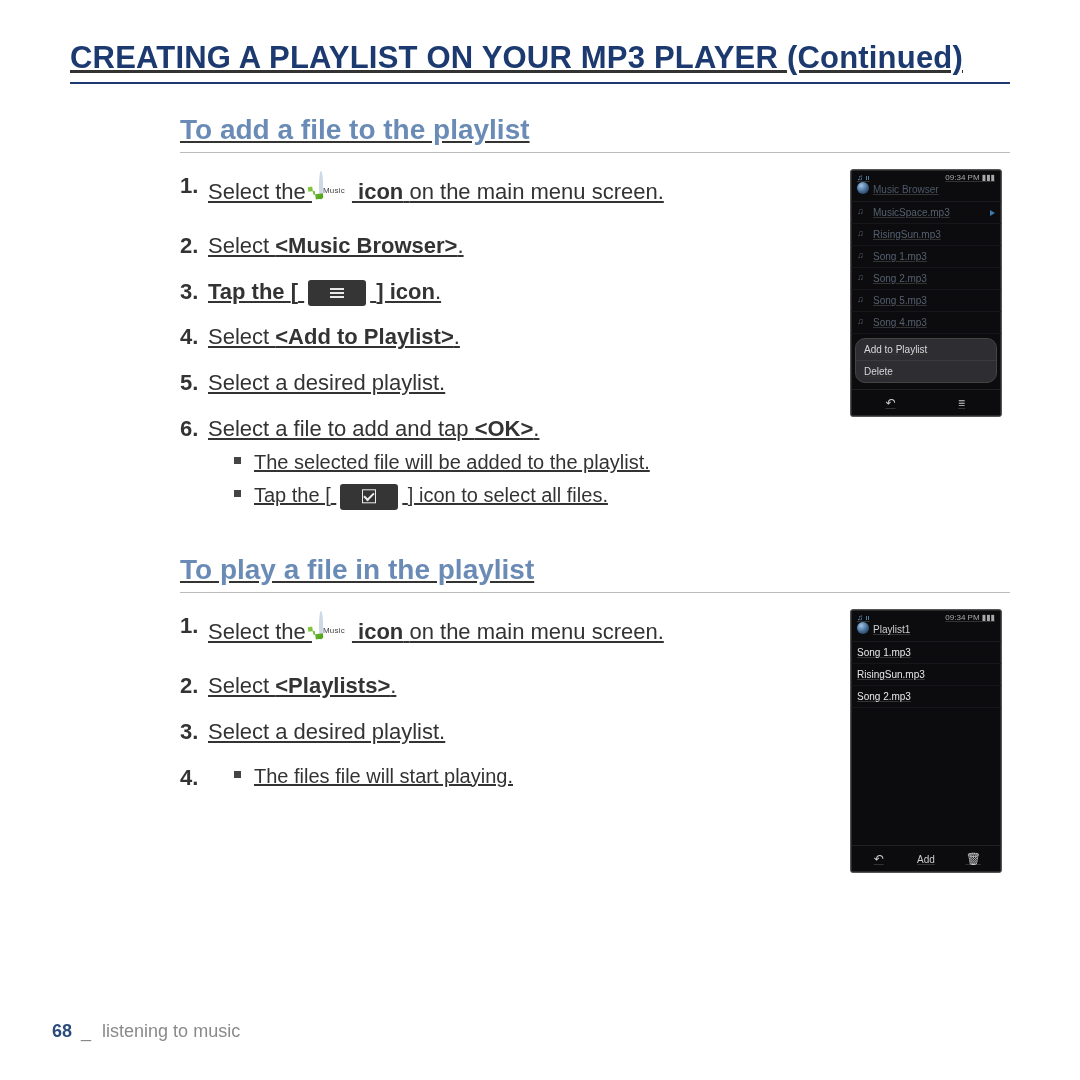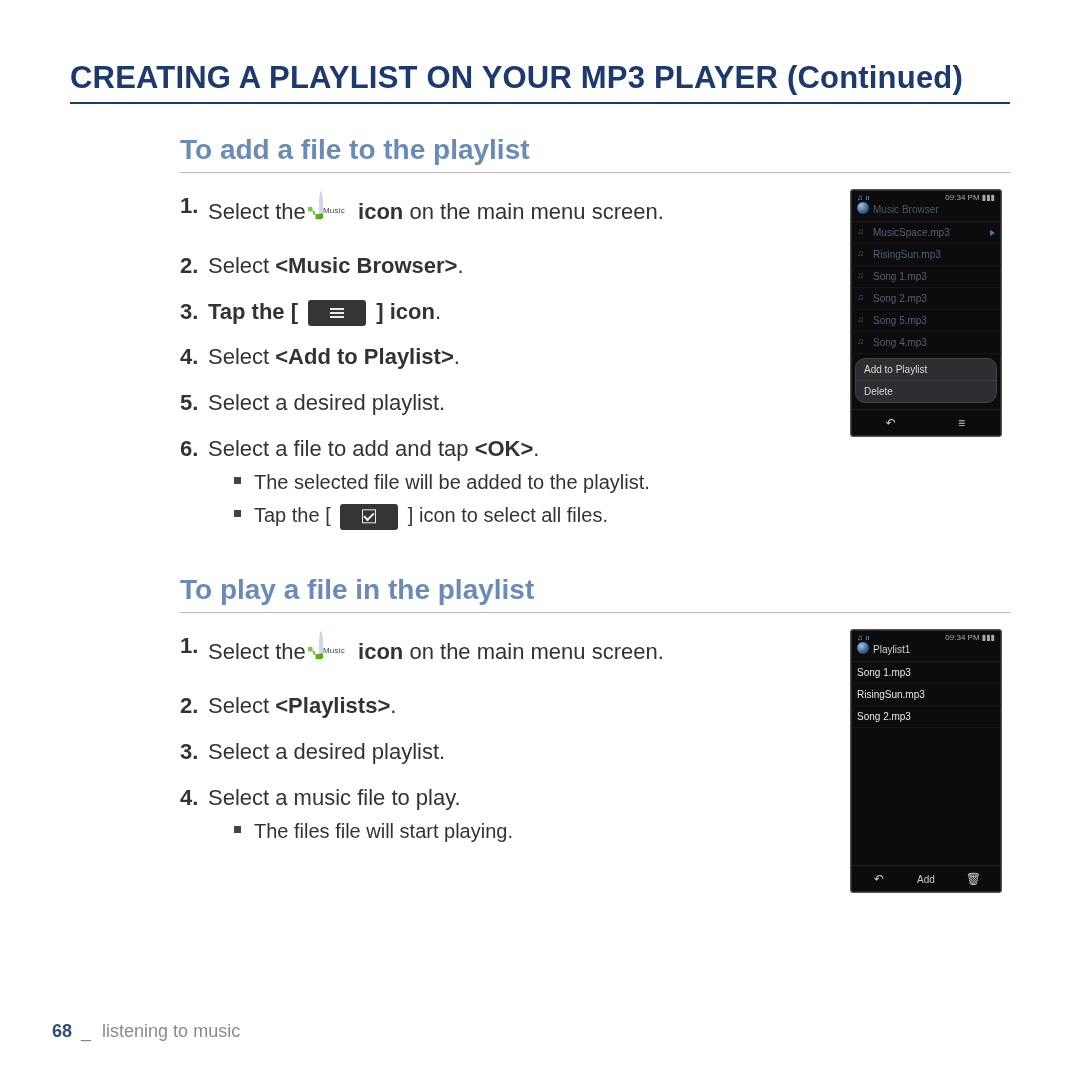--- a/index.html
+++ b/index.html
@@ -7,24 +7,25 @@
     padding: 0;
     width: 1080px;
     height: 1080px;
     font-family: Arial, Helvetica, sans-serif;
     color: #333;
     background: #fff;
     position: relative;
     box-sizing: border-box;
   }
   .page {
-    padding: 60px 70px 0 70px;
+    padding: 40px 70px 0 70px;
     position: relative;
     height: 100%;
     box-sizing: border-box;
+    text-decoration: underline;
   }
   h1.page-title {
     color: #1d3a70;
     font-size: 31px;
     font-weight: bold;
     margin: 0 0 4px 0;
     letter-spacing: 0.2px;
     border-bottom: 2px solid #1d3a70;
     padding-bottom: 6px;
   }
@@ -408,21 +409,20 @@
               <span class="label">Music</span>
             </span>
             <b>icon</b>
             <span> on the main menu screen.</span>
           </li>
           <li>
             <span>Select </span><b>&lt;Playlists&gt;</b><span>.</span>
           </li>
           <li>Select a desired playlist.</li>
           <li>
-            <span>Select a music file to play.</span>
             <ul class="notes">
               <li>The files file will start playing.</li>
             </ul>
           </li>
         </ol>
       </div>
       <div class="screen-col">
         <div class="device" style="height:262px;display:flex;flex-direction:column;">
           <div class="statusbar">
             <span>♫ ıı</span>

